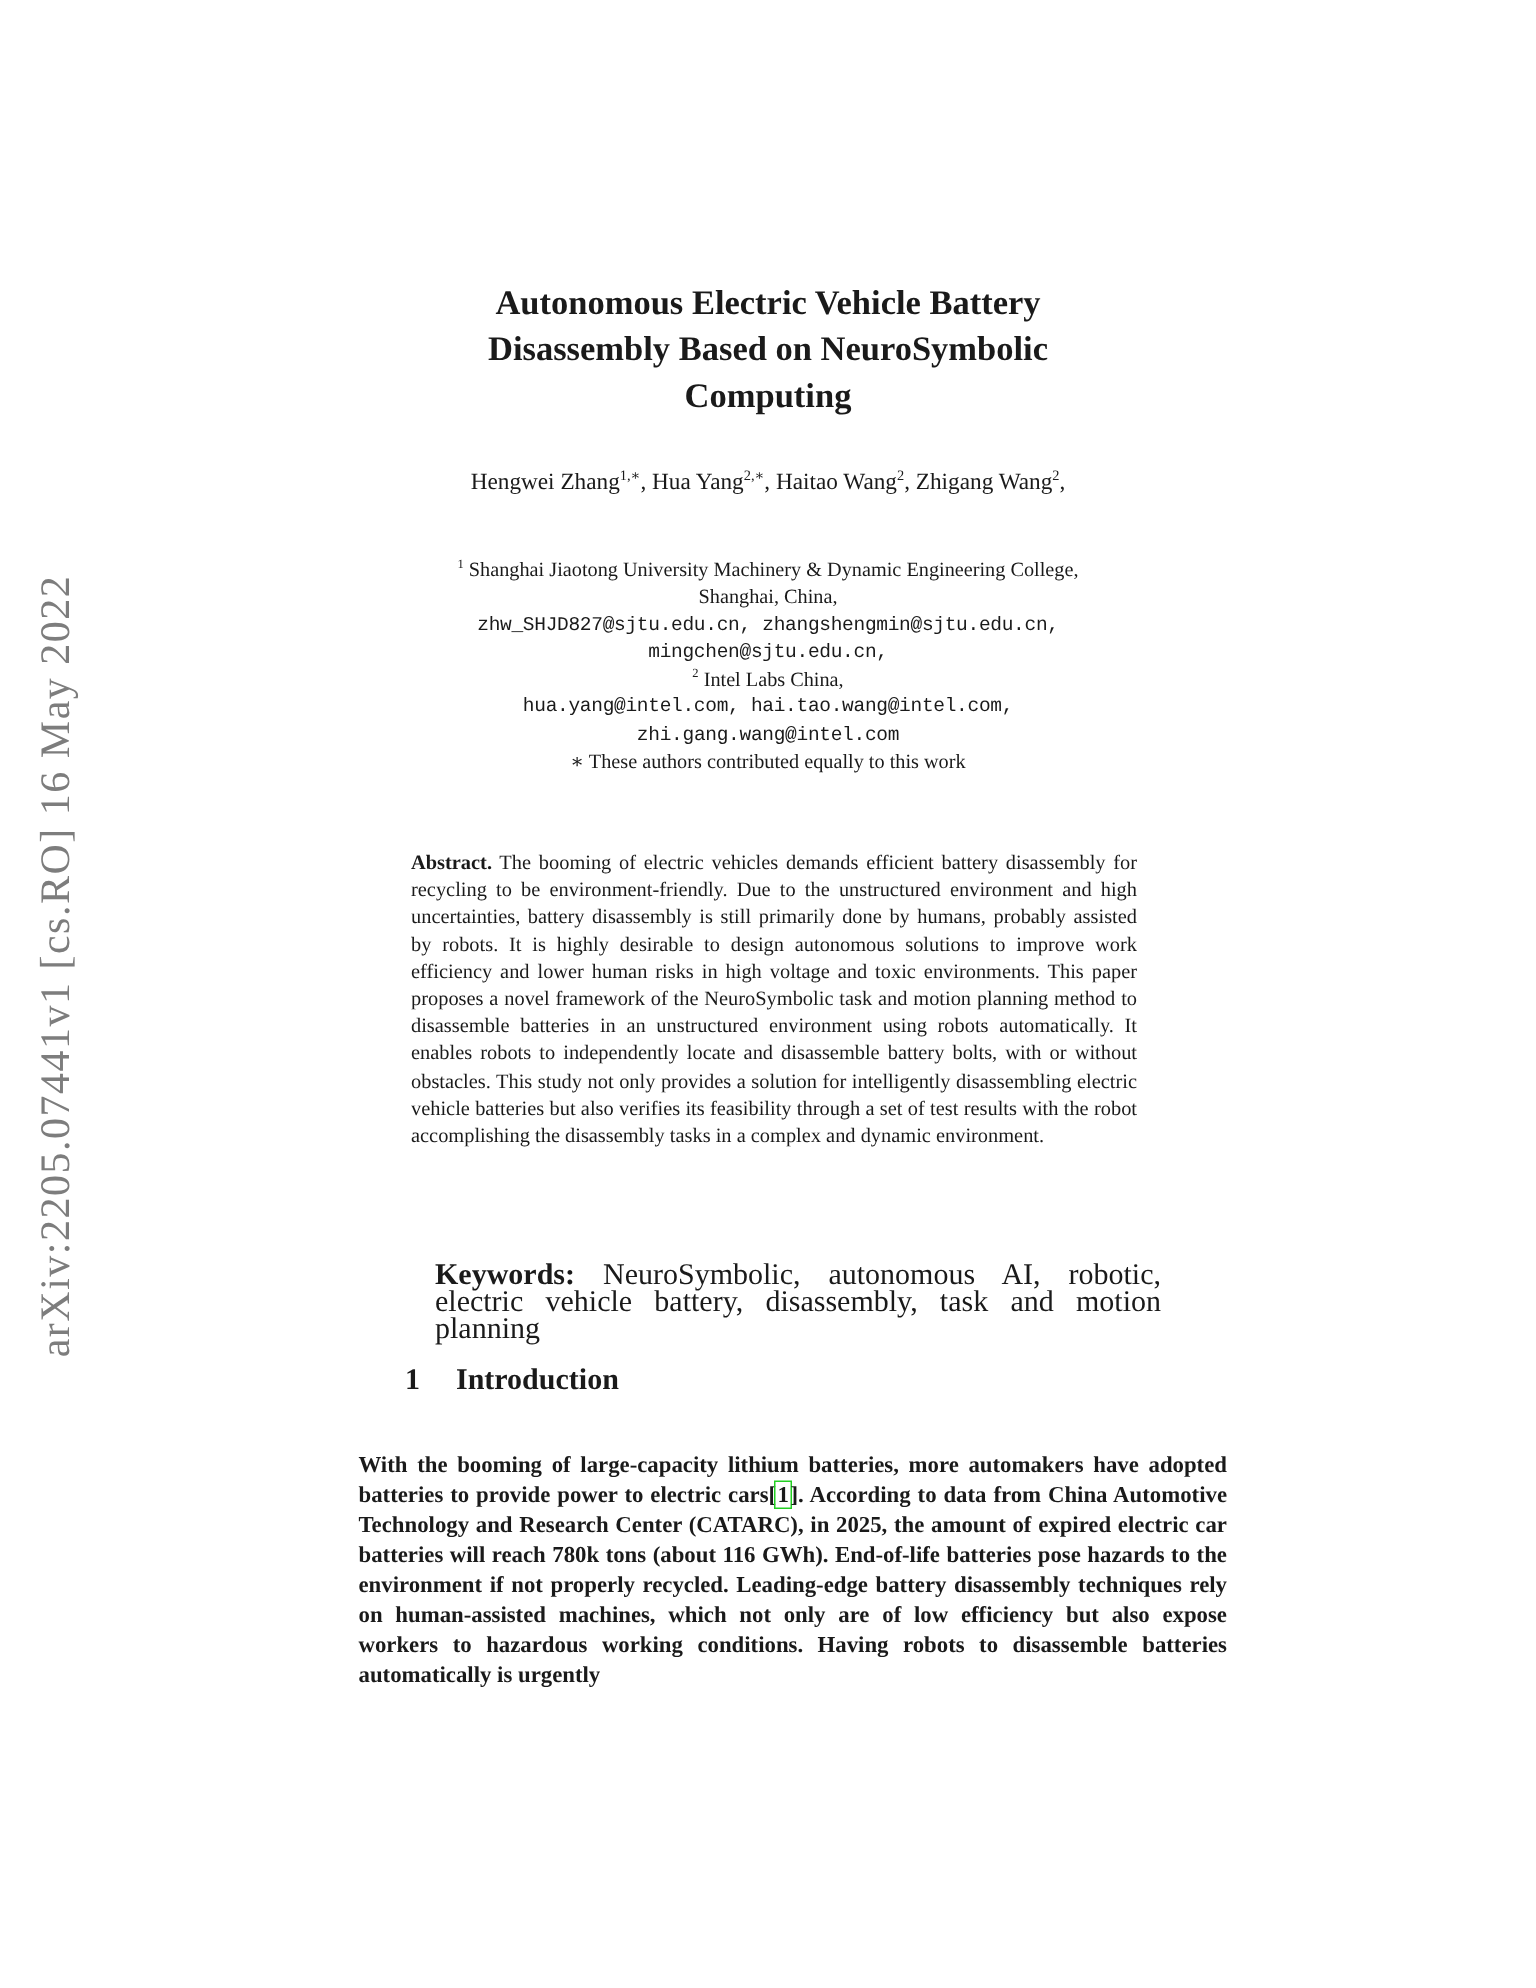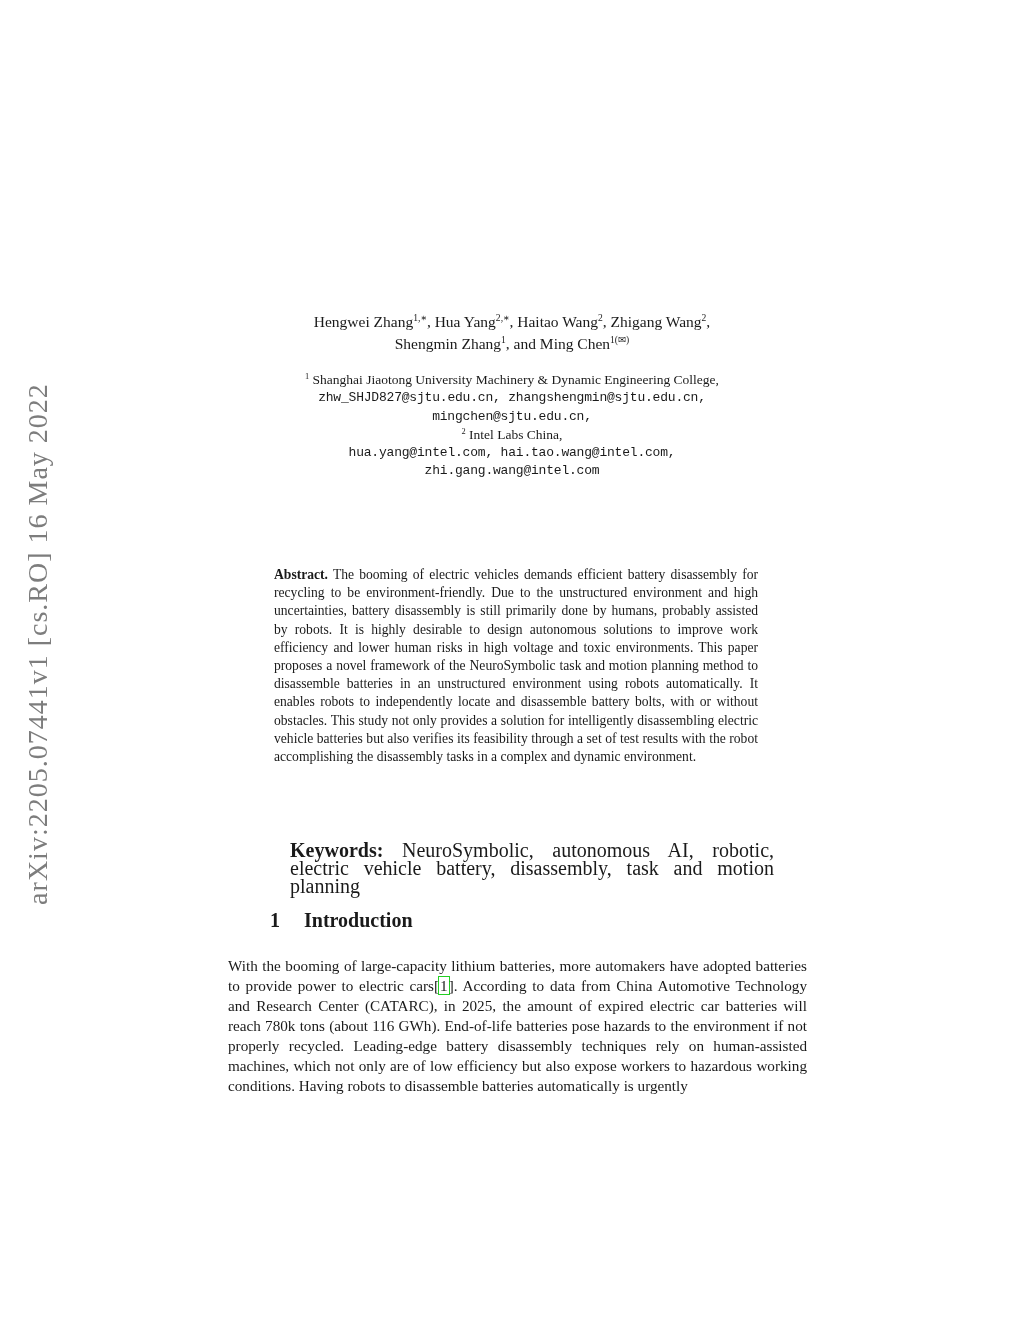--- a/index.html
+++ b/index.html
@@ -88,49 +88,56 @@
   }
   .secnum { display: inline-block; width: 34px; }
   .intro-text {
     position: absolute;
     top: 953px;
     left: 225px;
     width: 579px;
     font-size: 15.2px;
     line-height: 20px;
     text-align: justify;
-    margin: 3px;
+    margin: 14px;
+    font-weight: bold;
   }
   .cite { text-decoration: none; color: #1a1a1a; cursor: pointer; }
   .citenum {
     border: 1.5px solid #22cf22;
     padding: 0 1px;
     margin: 0 -1px;
   }
 </style>
 </head>
 <body>
 
 <div class="page">
 
   <div class="watermark">arXiv:2205.07441v1  [cs.RO]  16 May 2022</div>
 
+  <div class="title-block">
+    <div>Autonomous Electric Vehicle Battery</div>
+    <div>Disassembly Based on NeuroSymbolic</div>
+    <div>Computing</div>
+  </div>
 
   <div class="authors-block">
     <div><span><span>Hengwei Zhang</span><sup>1,∗</sup><span>, </span></span><span><span>Hua Yang</span><sup>2,∗</sup><span>, </span></span><span><span>Haitao Wang</span><sup>2</sup><span>, </span></span><span><span>Zhigang Wang</span><sup>2</sup><span>,</span></span></div>
-    <div><span><span>Shengmin Zhang</span><sup>1</sup><span>, and </span></span><span><span>Ming Chen</span><sup>1(✉)</sup></span></div>
   </div>
 
   <div class="affil-block">
     <div><sup>1</sup> <span>Shanghai Jiaotong University Machinery &amp; Dynamic Engineering College,</span></div>
+    <div>Shanghai, China,</div>
     <div class="mono">zhw_SHJD827@sjtu.edu.cn, zhangshengmin@sjtu.edu.cn,</div>
     <div class="mono">mingchen@sjtu.edu.cn,</div>
     <div><sup>2</sup> <span>Intel Labs China,</span></div>
     <div class="mono">hua.yang@intel.com, hai.tao.wang@intel.com,</div>
     <div class="mono">zhi.gang.wang@intel.com</div>
+    <div>∗ These authors contributed equally to this work</div>
   </div>
 
   <div class="abstract-block">
     <span class="bold">Abstract.</span>
     <span>The booming of electric vehicles demands efficient battery disassembly for recycling to be environment-friendly. Due to the unstructured environment and high uncertainties, battery disassembly is still primarily done by humans, probably assisted by robots. It is highly desirable to design autonomous solutions to improve work efficiency and lower human risks in high voltage and toxic environments. This paper proposes a novel framework of the NeuroSymbolic task and motion planning method to disassemble batteries in an unstructured environment using robots automatically. It enables robots to independently locate and disassemble battery bolts, with or without obstacles. This study not only provides a solution for intelligently disassembling electric vehicle batteries but also verifies its feasibility through a set of test results with the robot accomplishing the disassembly tasks in a complex and dynamic environment.</span>
   </div>
 
   <div class="keywords-block">
     <span class="bold">Keywords:</span>
     <span>NeuroSymbolic, autonomous AI, robotic, electric vehicle battery, disassembly, task and motion planning</span>

